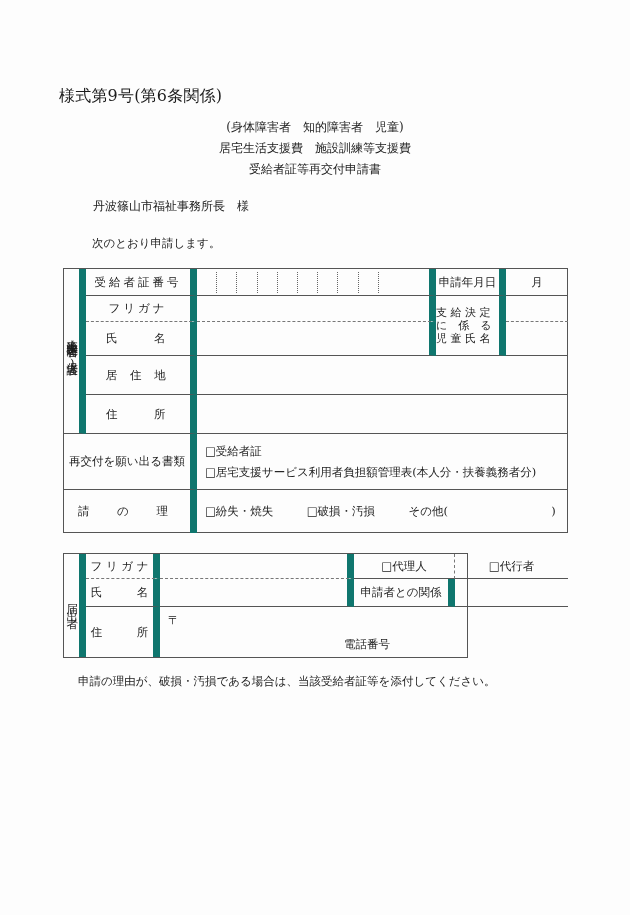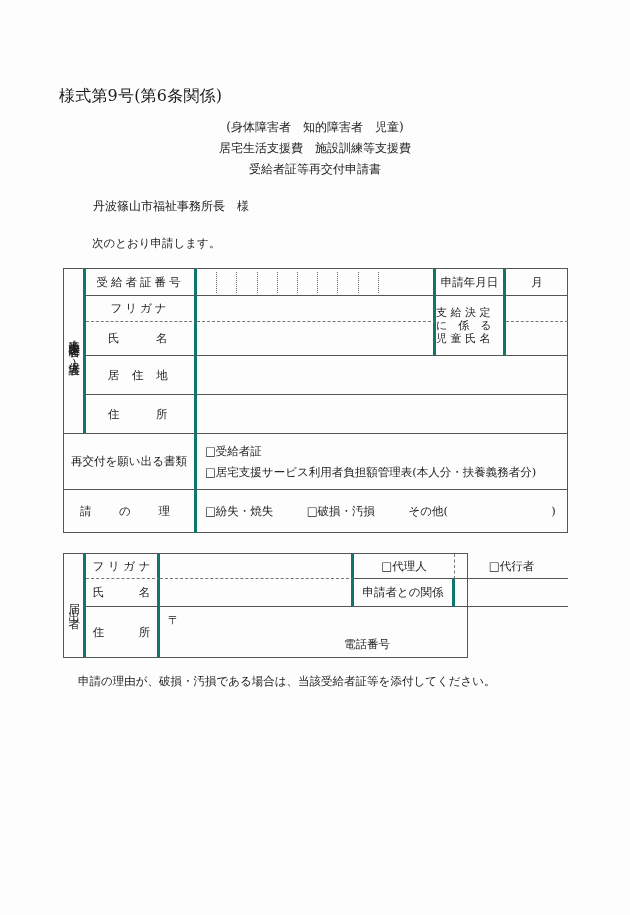--- a/index.html
+++ b/index.html
@@ -77,21 +77,21 @@
     position: absolute;
     box-sizing: border-box;
     display: flex;
     align-items: center;
     font-size: 11.5px;
     overflow: hidden;
   }
   .lbl { justify-content: center; white-space: nowrap; }
   .ctr { justify-content: center; }
   .bb { border-bottom: 1px solid #555; }
-  .br { border-right: 3px solid #0f766e; }
+  .br { border-right: 7px solid #0f766e; }
   .dash-b { border-bottom: 1px dashed #777; }
   .dash-r { border-right: 1px dashed #777; }
 
   
   .vlabel {
     writing-mode: vertical-rl;
     text-orientation: upright;
     justify-content: center;
     align-items: center;
     font-size: 11.5px;

